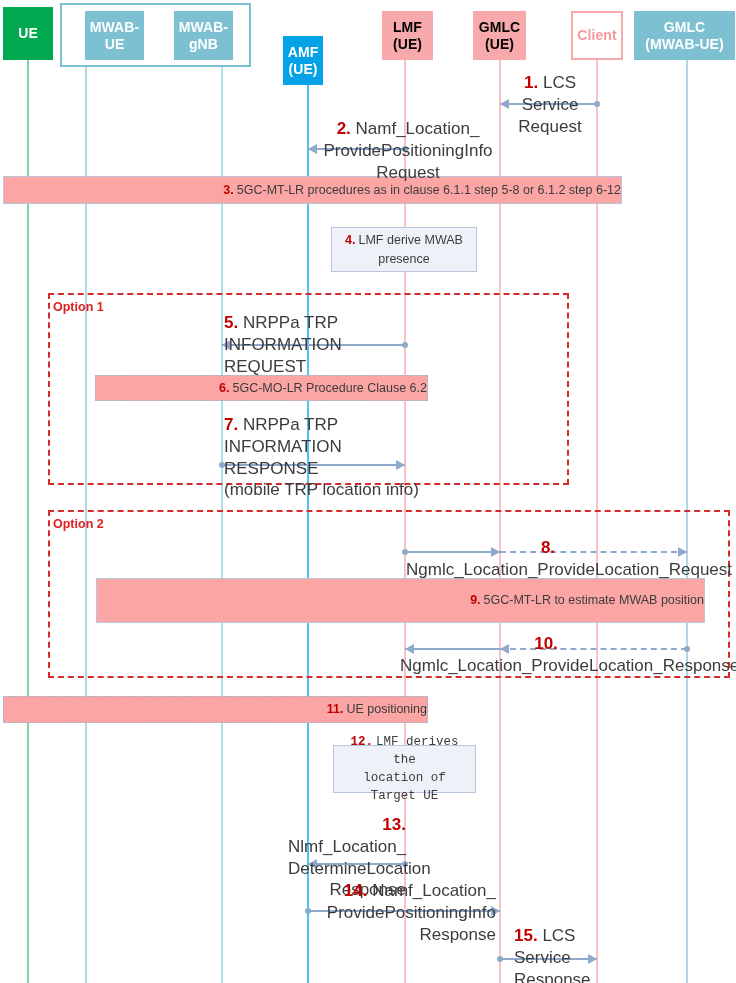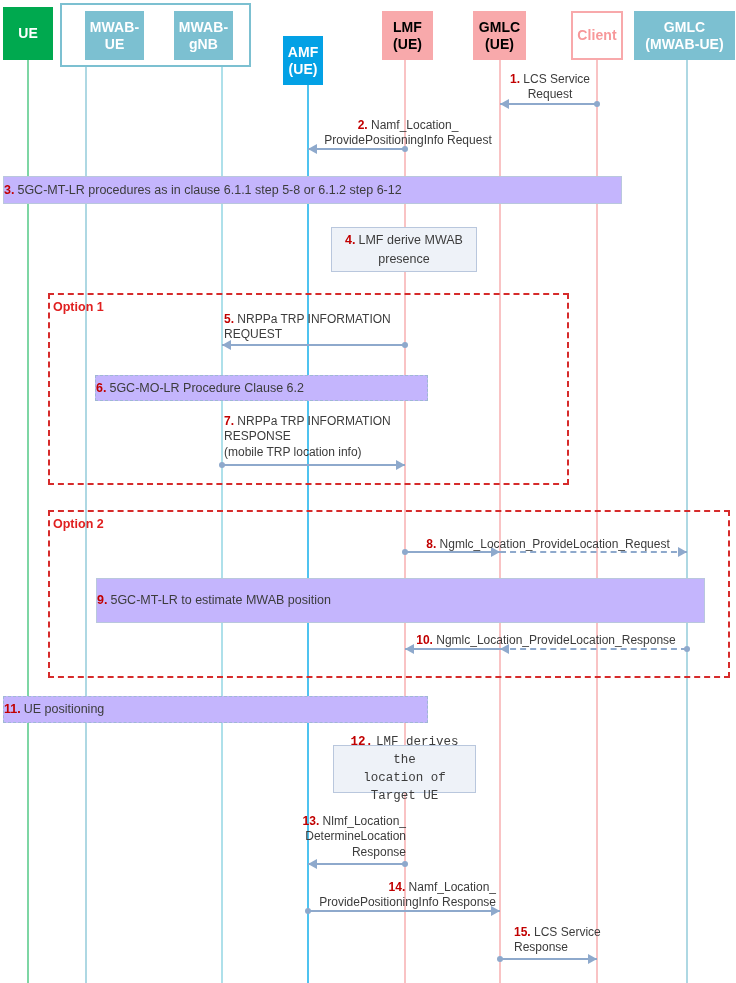--- a/index.html
+++ b/index.html
@@ -48,25 +48,25 @@
     position:absolute;
     box-sizing:border-box;
     border:2px solid #7cc0d1;
     background:#ffffff;
     z-index:5;
   }
   
   .procbox{
     position:absolute;
     box-sizing:border-box;
-    background:#c4b5fd;
+    background:#fca5a5;
     border:1px solid #b9c7dd;
     display:flex;
     align-items:center;
-    justify-content:flex-start;
+    justify-content:flex-end;
     text-align:center;
     font-size:12.5px;
     color:#3c3c3c;
     line-height:1.3;
     z-index:8;
   }
   .procbox.dashed{border:1px dashed #9fb8d4;}
   .procbox .num{color:#c10000;font-weight:bold;margin-right:3px;}
   .notebox{
     position:absolute;
@@ -95,21 +95,21 @@
   .optlabel{
     position:absolute;
     color:#e02020;
     font-size:12.5px;
     font-weight:bold;
     z-index:9;
     background:transparent;
   }
   .msg-label{
     position:absolute;
-    font-size:12px;
+    font-size:17px;
     color:#3c3c3c;
     line-height:1.28;
     white-space:pre-line;
     z-index:10;
   }
   .msg-label .num{color:#c10000;font-weight:bold;}
   .arrow-line{
     position:absolute;
     height:2px;
     background:#8ea9cc;

